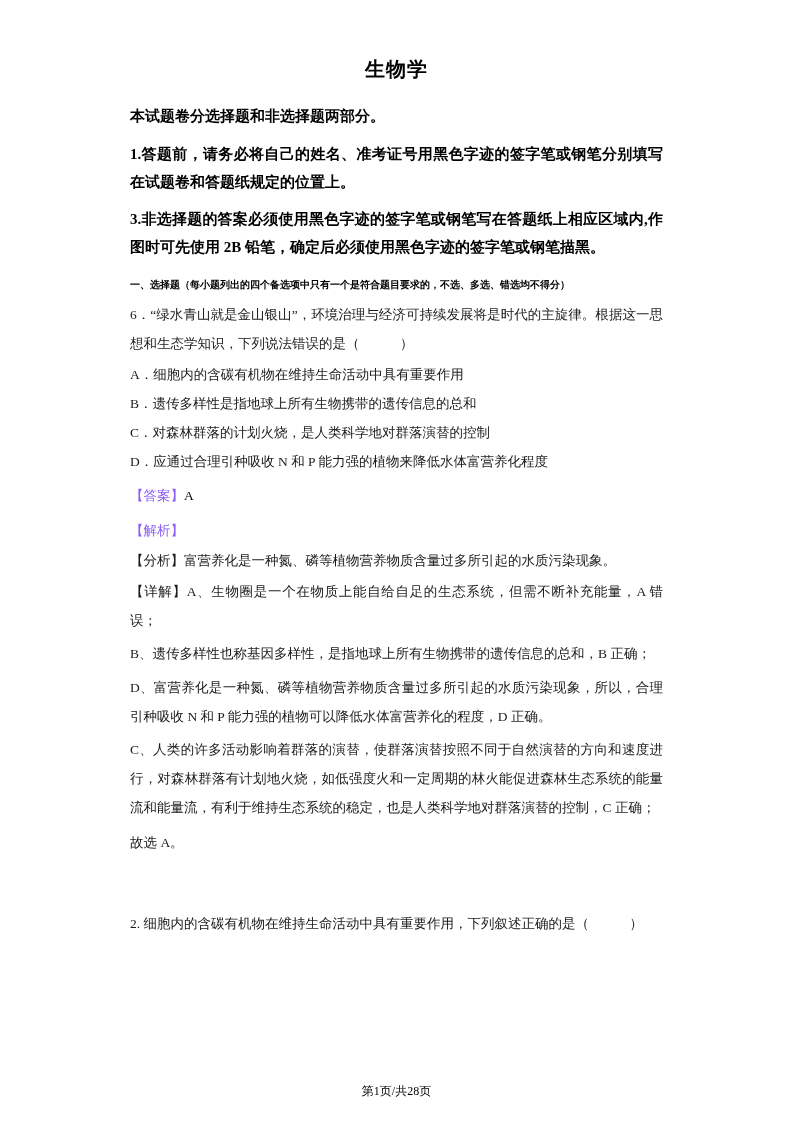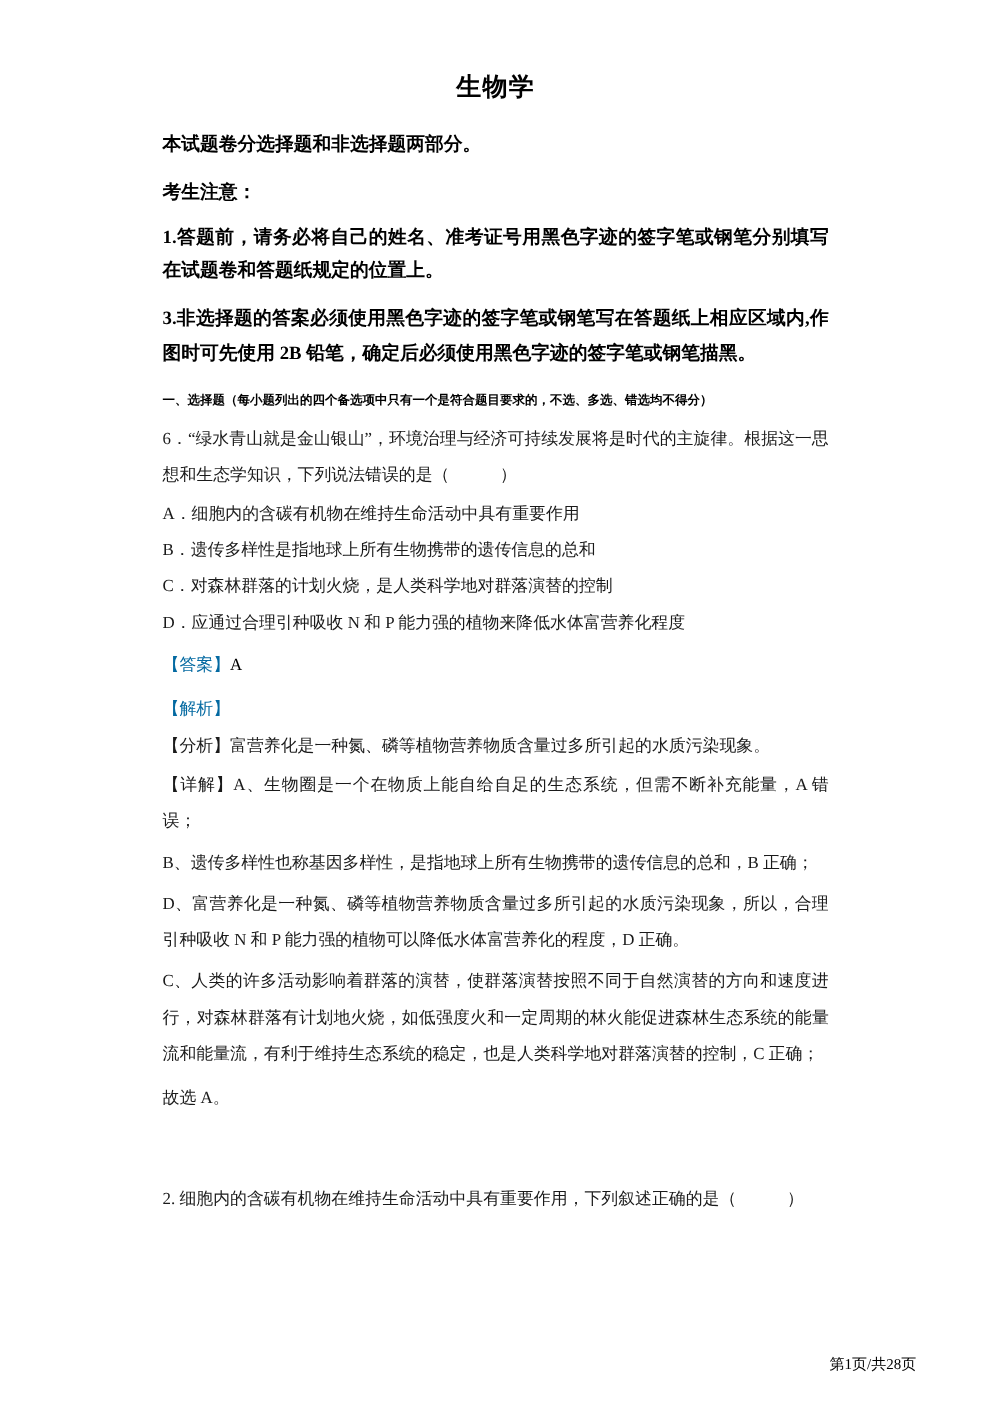--- a/index.html
+++ b/index.html
@@ -55,52 +55,51 @@
   }
   .option {
     margin-bottom: 0;
   }
   .answer-line {
     font-size: 13.5px;
     line-height: 2.3;
     margin-top: 4px;
   }
   .blue {
-    color: #0369a1;
+    color: #8b5cf6;
     text-align: center;
   }
   .detail-para {
     margin-bottom: 4px;
   }
   .conclusion {
     margin-top: 6px;
   }
   .q2 {
     margin-top: 52px;
   }
   .footer {
     position: absolute;
     bottom: 22px;
     left: 0;
     width: 100%;
-    text-align: right;
+    text-align: center;
     font-size: 12px;
     color: #000000;
   }
 </style>
 </head>
 <body>
 
 <div class="page">
 
   <h1 class="title">生物学</h1>
 
   <p class="intro-bold">本试题卷分选择题和非选择题两部分。</p>
 
-  <p class="intro-bold notice">考生注意：</p>
 
   <p class="intro-bold">1.答题前，请务必将自己的姓名、准考证号用黑色字迹的签字笔或钢笔分别填写在试题卷和答题纸规定的位置上。</p>
   <p class="intro-bold">3.非选择题的答案必须使用黑色字迹的签字笔或钢笔写在答题纸上相应区域内,作图时可先使用 2B 铅笔，确定后必须使用黑色字迹的签字笔或钢笔描黑。</p>
 
   <p class="section-heading">一、选择题（每小题列出的四个备选项中只有一个是符合题目要求的，不选、多选、错选均不得分）</p>
 
   <p class="body-text stem">6．“绿水青山就是金山银山”，环境治理与经济可持续发展将是时代的主旋律。根据这一思想和生态学知识，下列说法错误的是（　　　）</p>
 
   <p class="body-text option">A．细胞内的含碳有机物在维持生命活动中具有重要作用</p>
   <p class="body-text option">B．遗传多样性是指地球上所有生物携带的遗传信息的总和</p>

